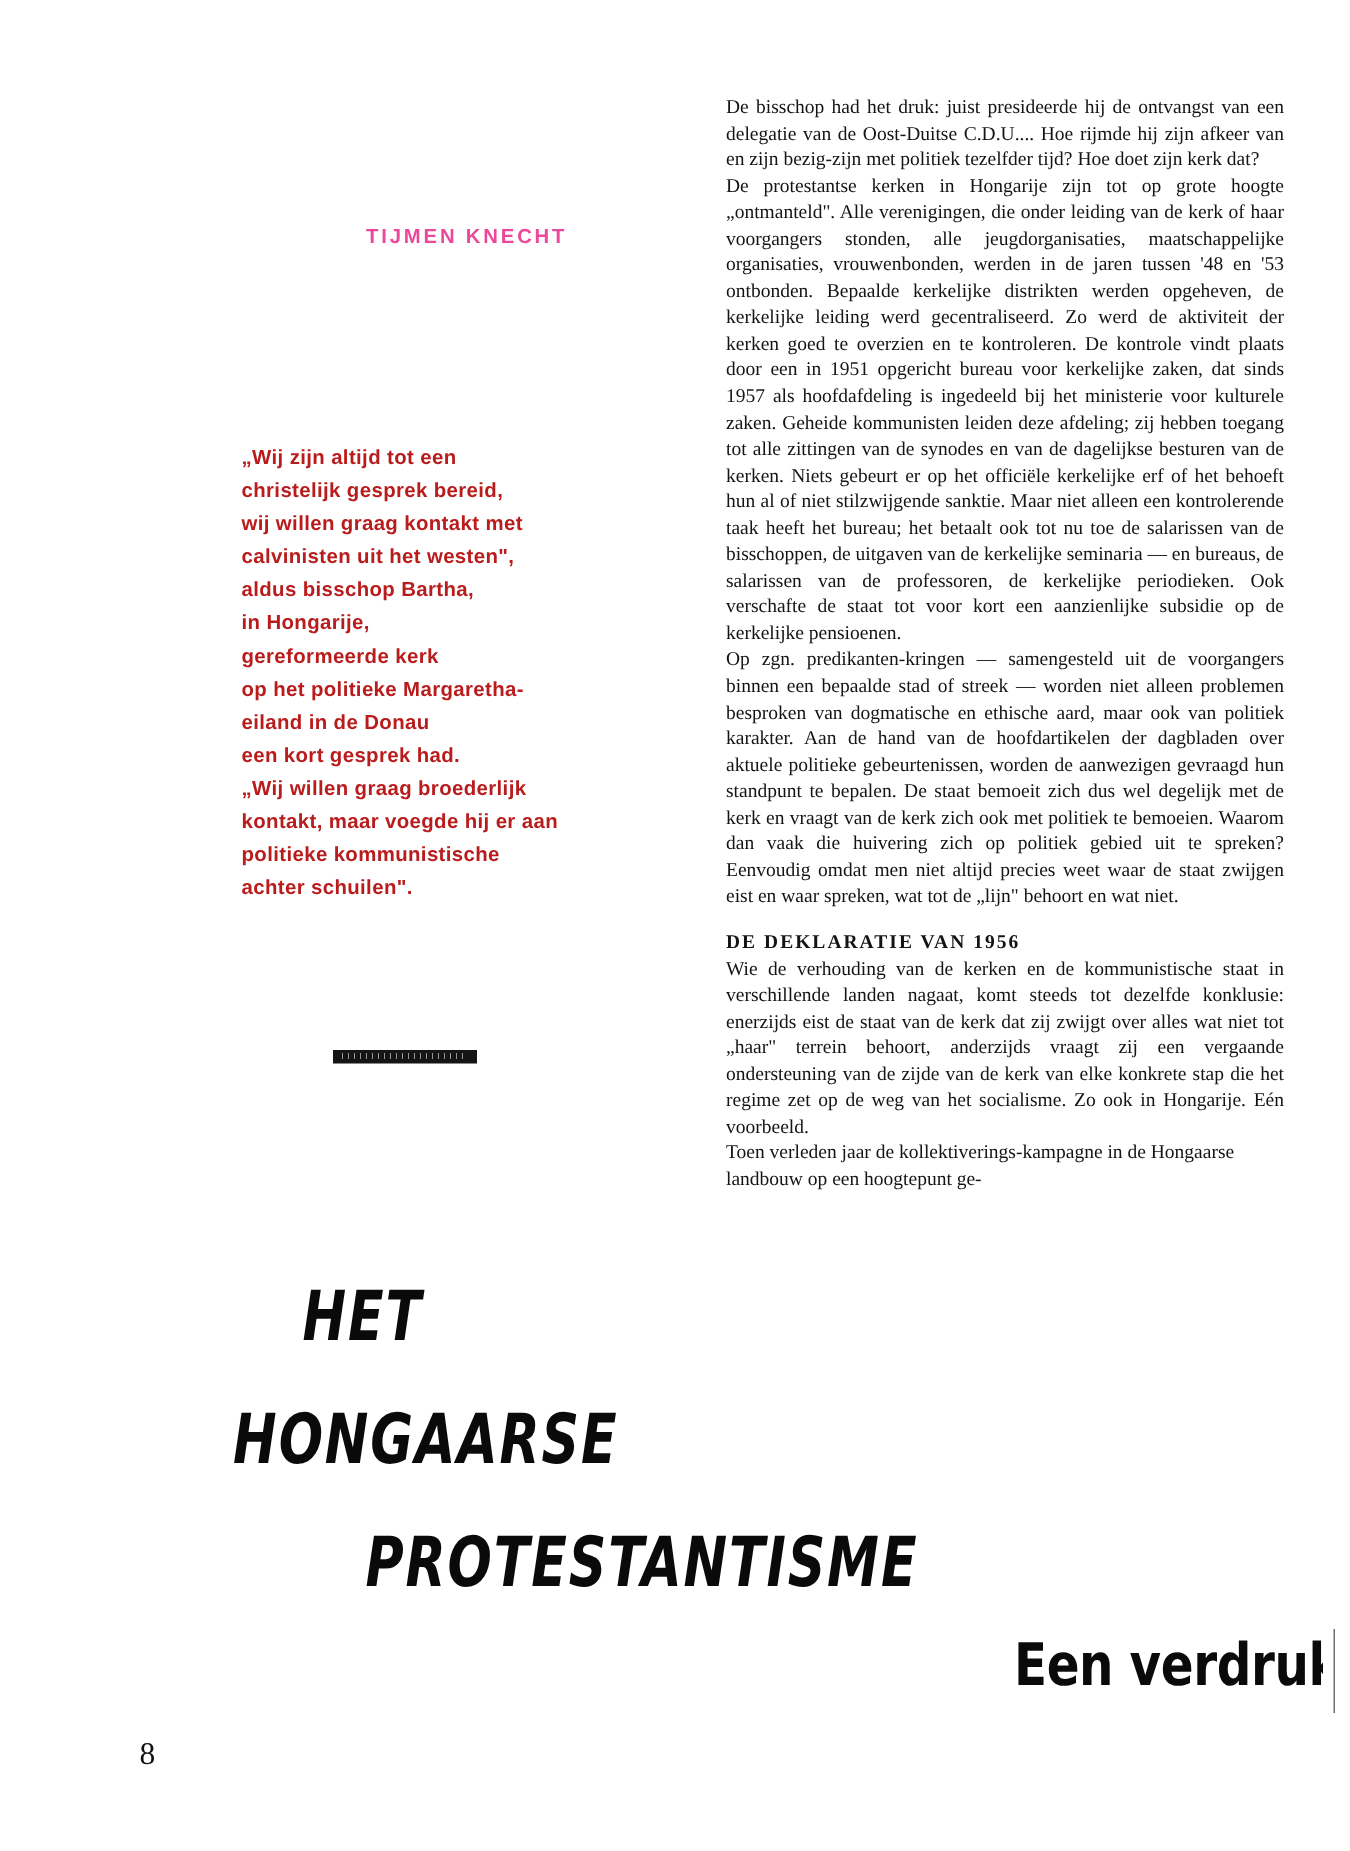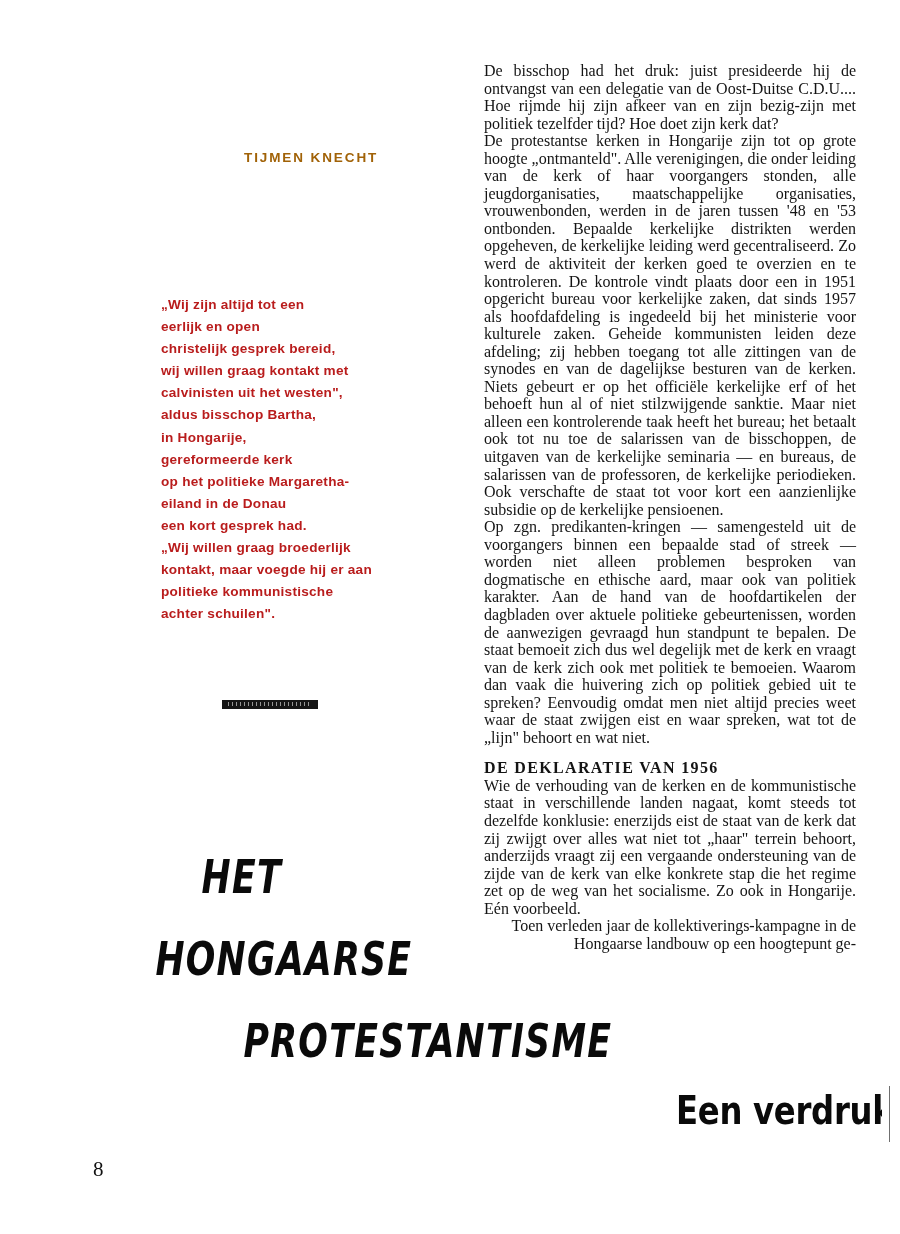--- a/index.html
+++ b/index.html
@@ -24,21 +24,21 @@
   
 
   .byline {
     position: absolute;
     left: 244px;
     top: 150px;
     font-family: "Liberation Sans", "DejaVu Sans", sans-serif;
     font-weight: bold;
     font-size: 13.5px;
     letter-spacing: 1.9px;
-    color: #a16207;
+    color: #ec4899;
     white-space: nowrap;
   }
 
   .pullquote {
     position: absolute;
     left: 161px;
     top: 294px;
     width: 290px;
     font-family: "Liberation Sans", "DejaVu Sans", sans-serif;
     font-weight: bold;
@@ -106,28 +106,28 @@
   .column-right {
     position: absolute;
     left: 484px;
     top: 62px;
     width: 372px;
   }
 
   .column-right p {
     margin: 0;
     font-family: "Liberation Serif", "DejaVu Serif", serif;
-    font-size: 16px;
+    font-size: 13px;
     line-height: 17.55px;
     text-align: justify;
     text-justify: inter-word;
     color: #141414;
     hyphens: none;
   }
-  .column-right p.last { text-align: right; }
+  .column-right p.last { text-align: left; }
 
   .subhead {
     margin: 0;
     padding-top: 13px;
     font-family: "Liberation Sans", "DejaVu Sans", sans-serif;
     font-weight: bold;
     font-size: 11.4px;
     letter-spacing: 1.35px;
     line-height: 20px;
     color: #0d0d0d;
@@ -161,21 +161,20 @@
 </style>
 </head>
 <body>
 
 <div class="page">
 
   <div class="byline">TIJMEN KNECHT</div>
 
   <div class="pullquote">
     <span class="ln">„Wij zijn altijd tot een</span>
-    <span class="ln">eerlijk en open</span>
     <span class="ln">christelijk gesprek bereid,</span>
     <span class="ln">wij willen graag kontakt met</span>
     <span class="ln">calvinisten uit het westen",</span>
     <span class="ln">aldus bisschop Bartha,</span>
     <span class="ln">in Hongarije,</span>
     <span class="ln">gereformeerde kerk</span>
     <span class="ln">op het politieke Margaretha-</span>
     <span class="ln">eiland in de Donau</span>
     <span class="ln">een kort gesprek had.</span>
     <span class="ln">„Wij willen graag broederlijk</span>

